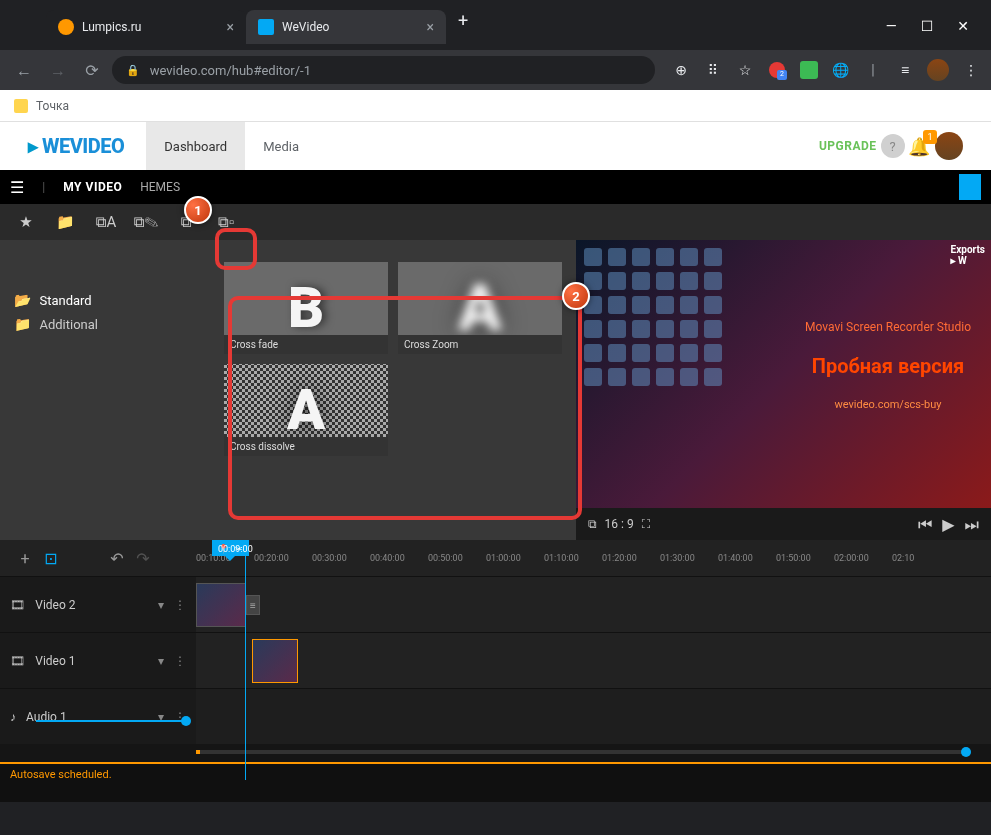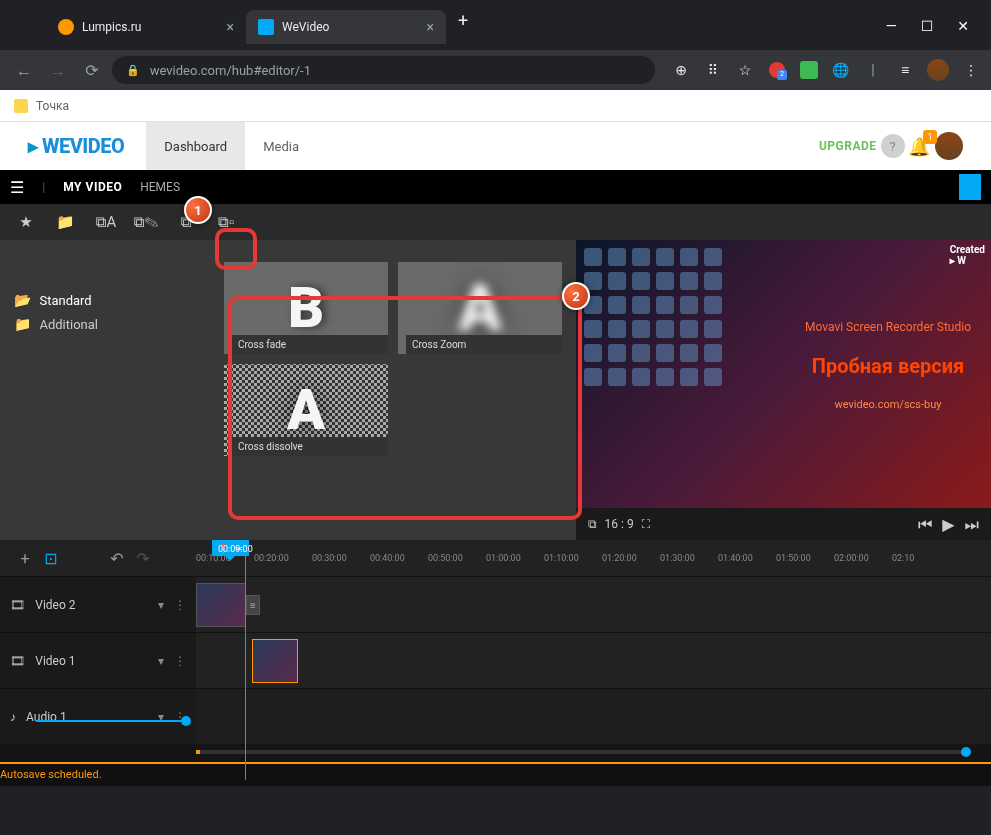--- a/index.html
+++ b/index.html
@@ -65,21 +65,21 @@
 
 .mid { display: flex; height: 300px; background: #383838; }
 .folders { width: 210px; background: #383838; padding: 48px 14px; }
 .folder-item { display: flex; align-items: center; gap: 8px; padding: 4px 0; color: #ccc; font-size: 13px; cursor: pointer; }
 .folder-item .fico { color: #888; font-size: 14px; }
 .folder-item.active { color: #fff; }
 
 .transitions { padding: 22px 14px; display: grid; grid-template-columns: 164px 164px; gap: 10px; align-content: start; background: #383838; }
 .trans-card { height: 92px; background: #6a6a6a; position: relative; cursor: pointer; overflow: hidden; }
 .trans-card .letter { position: absolute; inset: 0; display: flex; align-items: center; justify-content: center; font-size: 56px; font-weight: 900; color: #f5f5f5; text-shadow: 0 0 20px rgba(0,0,0,0.6); }
-.trans-card .lbl { position: absolute; bottom: 0; left: 8px; right: 0; background: #333; color: #ddd; font-size: 10px; padding: 4px 6px; }
+.trans-card .lbl { position: absolute; bottom: 0; left: 0; right: 0; background: #333; color: #ddd; font-size: 10px; padding: 4px 6px; }
 .trans-blur .letter { filter: blur(3px); }
 .trans-zoom .letter { filter: blur(4px); transform: scale(1.15); }
 .trans-dissolve { background: repeating-conic-gradient(#333 0% 25%, #aaa 0% 50%) 0/6px 6px; }
 
 .preview { flex: 1; background: #1a1a1a; display: flex; flex-direction: column; }
 .preview-screen { flex: 1; background: linear-gradient(135deg, #0a1628 0%, #4a1a3a 50%, #8b1a1a 100%); position: relative; overflow: hidden; }
 .desktop-icons { position: absolute; left: 8px; top: 8px; display: grid; grid-template-columns: repeat(6, 18px); grid-auto-rows: 18px; gap: 6px; }
 .di { background: rgba(100,150,200,0.5); border-radius: 3px; }
 .overlay-txt { position: absolute; right: 20px; top: 80px; text-align: center; }
 .overlay-txt .line1 { color: #ff6b35; font-size: 12px; }
@@ -111,21 +111,21 @@
 .clip.trans { left: 50px; width: 14px; height: 20px; top: 18px; background: #444; display: flex; align-items: center; justify-content: center; color: #aaa; font-size: 10px; }
 .track.audio .track-body { background: #1e1e1e; }
 .audio-slider { position: absolute; left: 0; top: 26px; width: 150px; height: 2px; background: #03a9f4; }
 .audio-slider::after { content:''; position: absolute; right: -5px; top: -4px; width: 10px; height: 10px; border-radius: 50%; background: #03a9f4; }
 
 .zoom-bar { height: 18px; background: #151515; position: relative; }
 .zoom-track { position: absolute; left: 196px; right: 20px; top: 6px; height: 4px; background: #333; border-radius: 2px; }
 .zoom-handle { position: absolute; right: 0; top: -3px; width: 10px; height: 10px; border-radius: 50%; background: #03a9f4; }
 .zoom-fill { position: absolute; left: 0; top: 0; width: 4px; height: 4px; background: #ff9800; }
 
-.statusbar { height: 24px; background: #101010; color: #ff9800; font-size: 11px; padding: 4px 0; border-top: 2px solid #ff9800; }
+.statusbar { height: 40px; background: #101010; color: #ff9800; font-size: 11px; padding: 4px 10px; border-top: 2px solid #ff9800; }
 </style>
 </head>
 <body>
 
 <div class="window-controls">
   <span>—</span>
   <span>☐</span>
   <span>✕</span>
 </div>
 
@@ -272,21 +272,21 @@
           <div class="di"></div>
           <div class="di"></div>
           <div class="di"></div>
         <div class="di"></div>
           <div class="di"></div>
           <div class="di"></div>
           <div class="di"></div>
           <div class="di"></div>
           <div class="di"></div>
       </div>
-      <div class="watermark"><span>Created</span><br><span>▸ W</span></div>
+      <div class="watermark"><span>Exports</span><br><span>▸ W</span></div>
       <div class="overlay-txt">
         <div class="line1">Movavi Screen Recorder Studio</div>
         <div class="line2">Пробная версия</div>
         <div class="line3">wevideo.com/scs-buy</div>
       </div>
     </div>
     <div class="preview-controls">
       <span>⧉</span>
       <span>16 : 9</span>
       <span>⛶</span>

